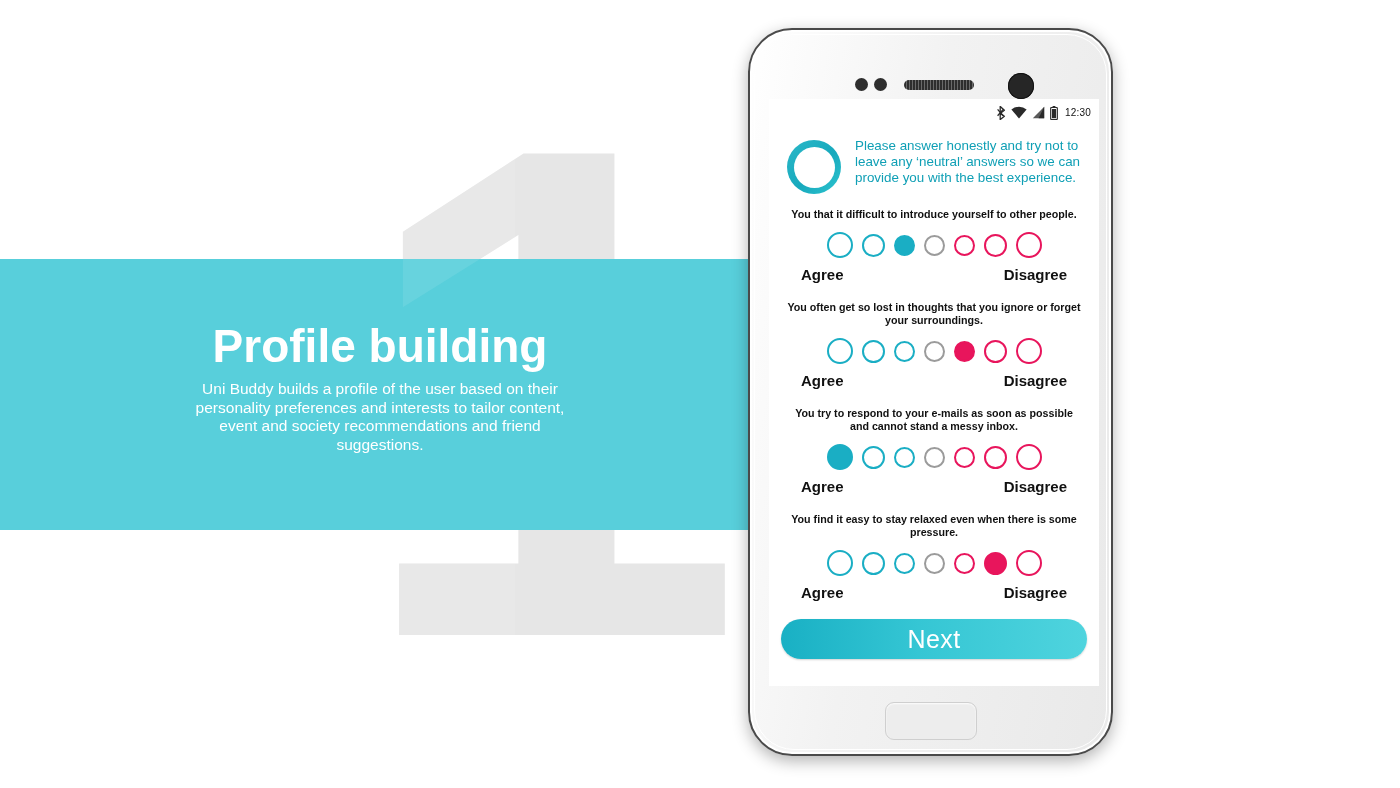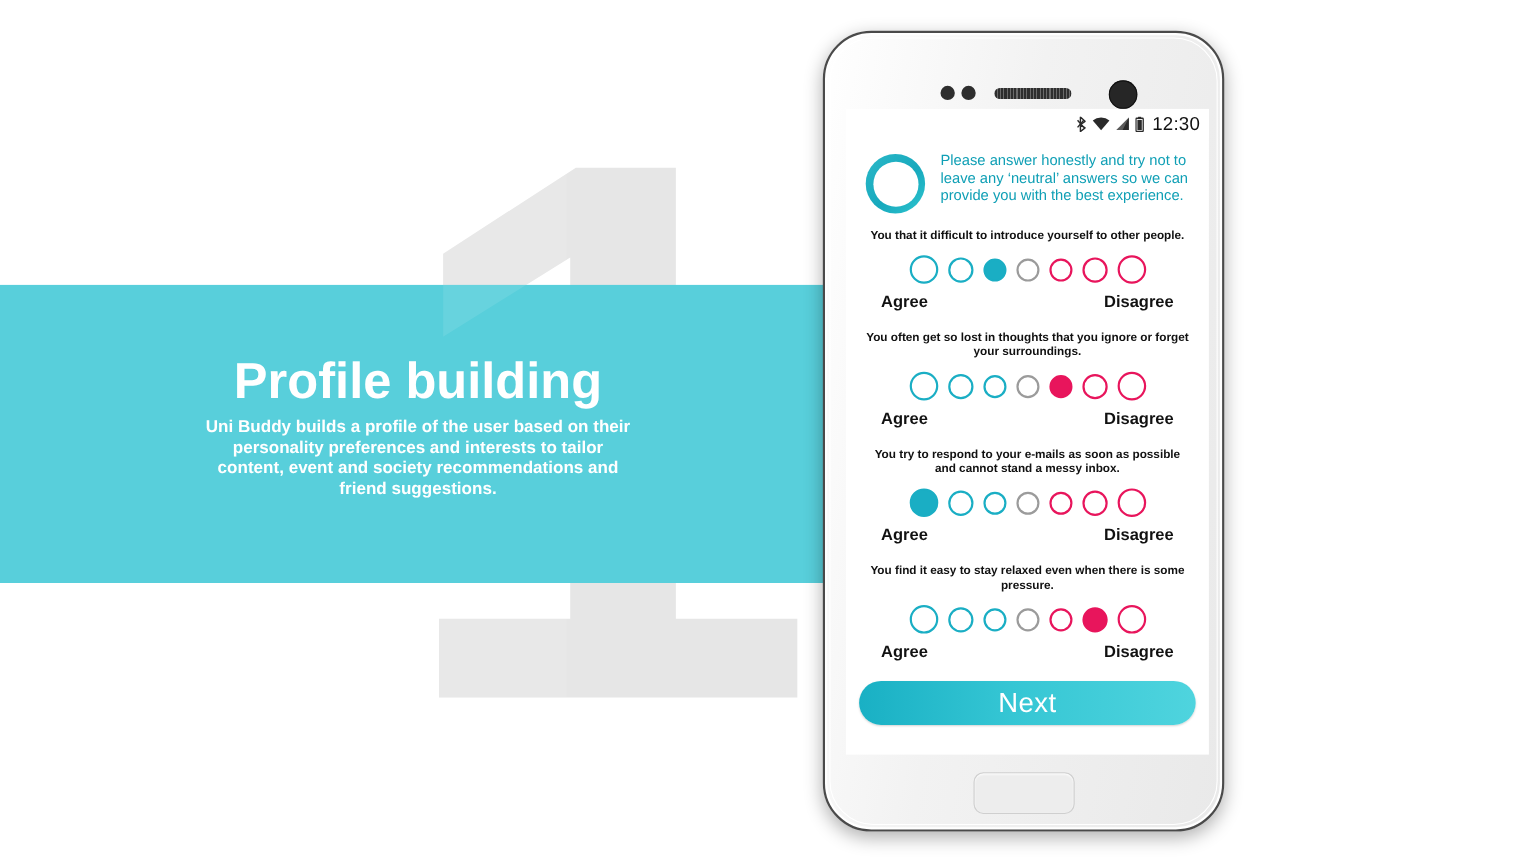--- a/index.html
+++ b/index.html
@@ -57,21 +57,21 @@
   }
   #promo-title {
     font-size:46px;
     font-weight:700;
     letter-spacing:0px;
     line-height:44px;
     margin-bottom:12px;
   }
   #promo-body {
     font-size:15.5px;
-    font-weight:700;
+    font-weight:400;
     line-height:18.6px;
   }
 
   
   #phone {
     position:absolute;
     left:748px; top:28px;
     width:372px; height:730px;
   }
   #phone-frame {
@@ -129,21 +129,21 @@
     height:27px;
     background:#ffffff;
     display:flex;
     align-items:center;
     justify-content:flex-end;
     padding-right:8px;
     gap:5px;
   }
   .sb-ico { display:block; }
   #status-time {
-    font-size:17px;
+    font-size:10px;
     color:#111;
     font-weight:400;
     letter-spacing:0.2px;
     margin-left:2px;
     text-align:center;
   }
 
   
   #info-header {
     display:flex;

